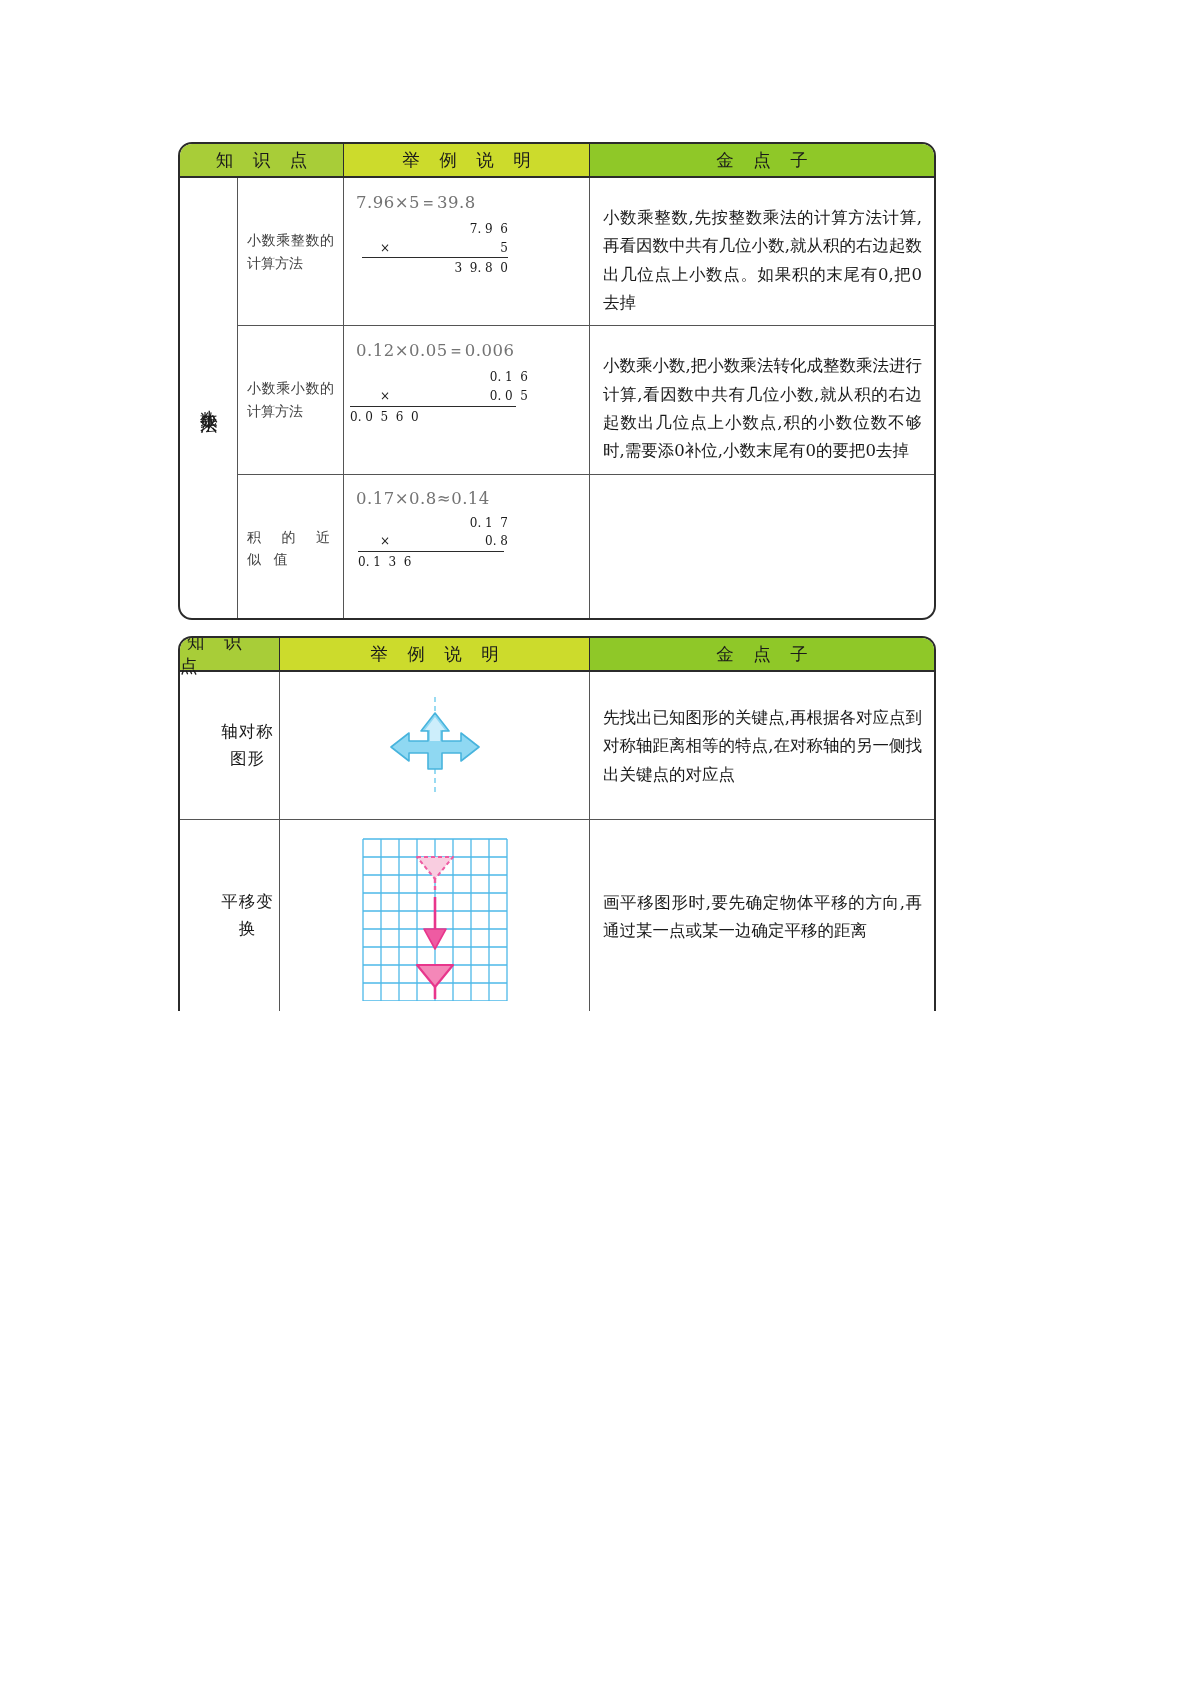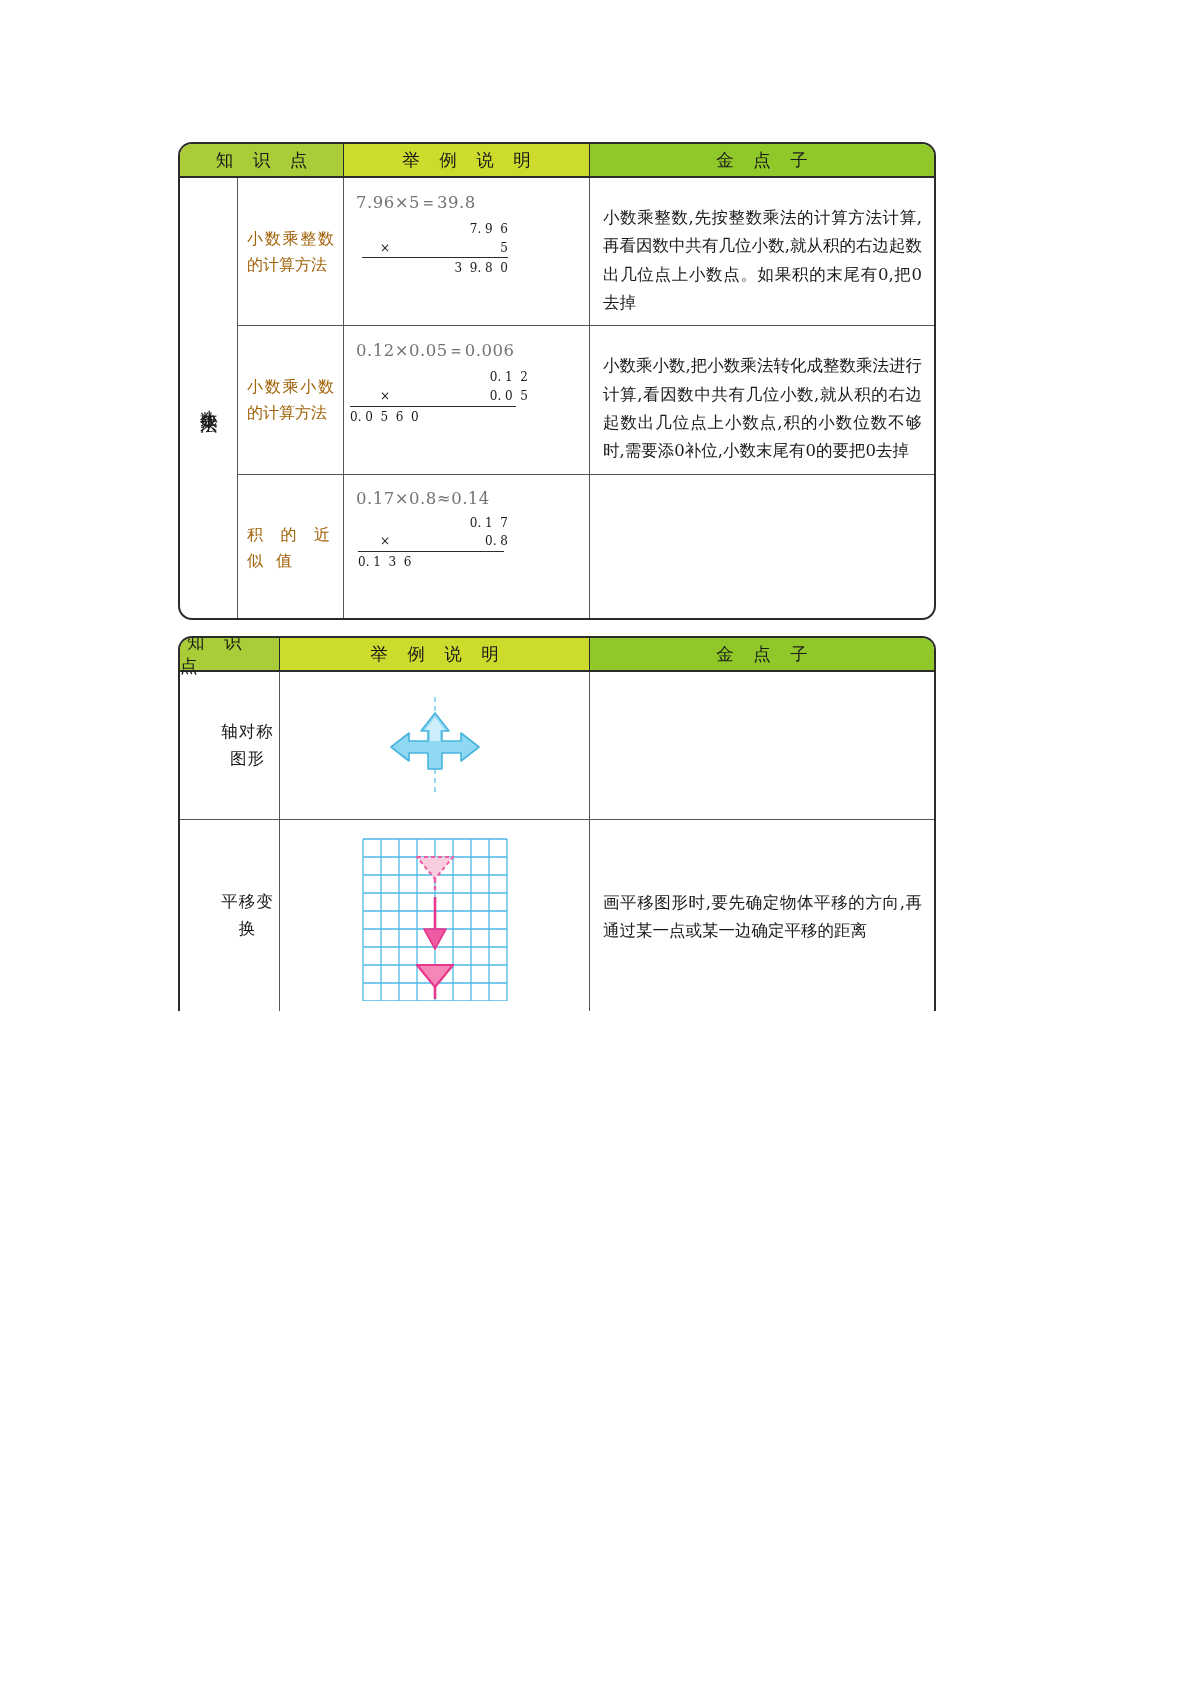--- a/index.html
+++ b/index.html
@@ -93,23 +93,23 @@
 
   .c-topic {
     width: 106px;
     border-right: 1.5px solid #555;
     box-sizing: border-box;
     display: flex;
     align-items: center;
     padding: 0 9px;
   }
   .c-topic .tt {
-    font-size: 16px;
+    font-size: 14px;
     line-height: 1.62;
-    color: #a16207;
+    color: #404040;
     text-align: justify;
     text-align-last: left;
     width: 100%;
   }
   .c-topic .tt.spaced { letter-spacing: 4px; }
 
   .c-example {
     width: 246px;
     border-right: 1.5px solid #555;
     box-sizing: border-box;
@@ -279,21 +279,21 @@
           </div>
         </div>
 
         <div class="t1-row">
           <div class="c-topic">
             <div class="tt">小数乘小数的计算方法</div>
           </div>
           <div class="c-example">
             <div class="eq-inline">0.12×0.05＝0.006</div>
             <div class="vcalc">
-              <div class="vrow wide">0. 1  2</div>
+              <div class="vrow wide">0. 1  6</div>
               <div class="vrow wide" style="position:relative">
                 <span class="op">×</span>
                 <span>0. 0  5</span>
               </div>
               <div class="vrow wide rule" style="justify-content:flex-start;margin-left:-12px">0. 0  5  6  0</div>
             </div>
           </div>
           <div class="c-note">
             <div class="note-text">小数乘小数,把小数乘法转化成整数乘法进行计算,看因数中共有几位小数,就从积的右边起数出几位点上小数点,积的小数位数不够时,需要添0补位,小数末尾有0的要把0去掉</div>
           </div>
@@ -335,20 +335,23 @@
       <div class="t2-fig">
         <svg width="120" height="110" viewBox="0 0 120 110">
 
           <line x1="60" y1="6" x2="60" y2="104" stroke="#7fd2ef" stroke-width="1.6" stroke-dasharray="5 4"></line>
 
           <path d="M60 22 L74 40 L67 40 L67 50 L86 50 L86 42 L104 56 L86 70 L86 62 L67 62 L67 78 L53 78 L53 62 L34 62 L34 70 L16 56 L34 42 L34 50 L53 50 L53 40 L46 40 Z" fill="#8fd8f2" stroke="#48b4dd" stroke-width="1.6" stroke-linejoin="round"></path>
 
           <path d="M60 26 L70 39 L65 39 L65 50 L55 50 L55 39 L50 39 Z" fill="#cdeefb" stroke="none"></path>
         </svg>
         <span class="sr-only">蓝色双向箭头轴对称图形与虚线对称轴</span>
+      </div>
+      <div class="t2-note">
+        <div class="note-text">先找出已知图形的关键点,再根据各对应点到对称轴距离相等的特点,在对称轴的另一侧找出关键点的对应点</div>
       </div>
     </div>
 
     <div class="t2-row r2">
       <div class="t2-topic">
         <div class="tt">平移变换</div>
       </div>
       <div class="t2-fig">
         <svg width="160" height="170" viewBox="0 0 160 170">
 

